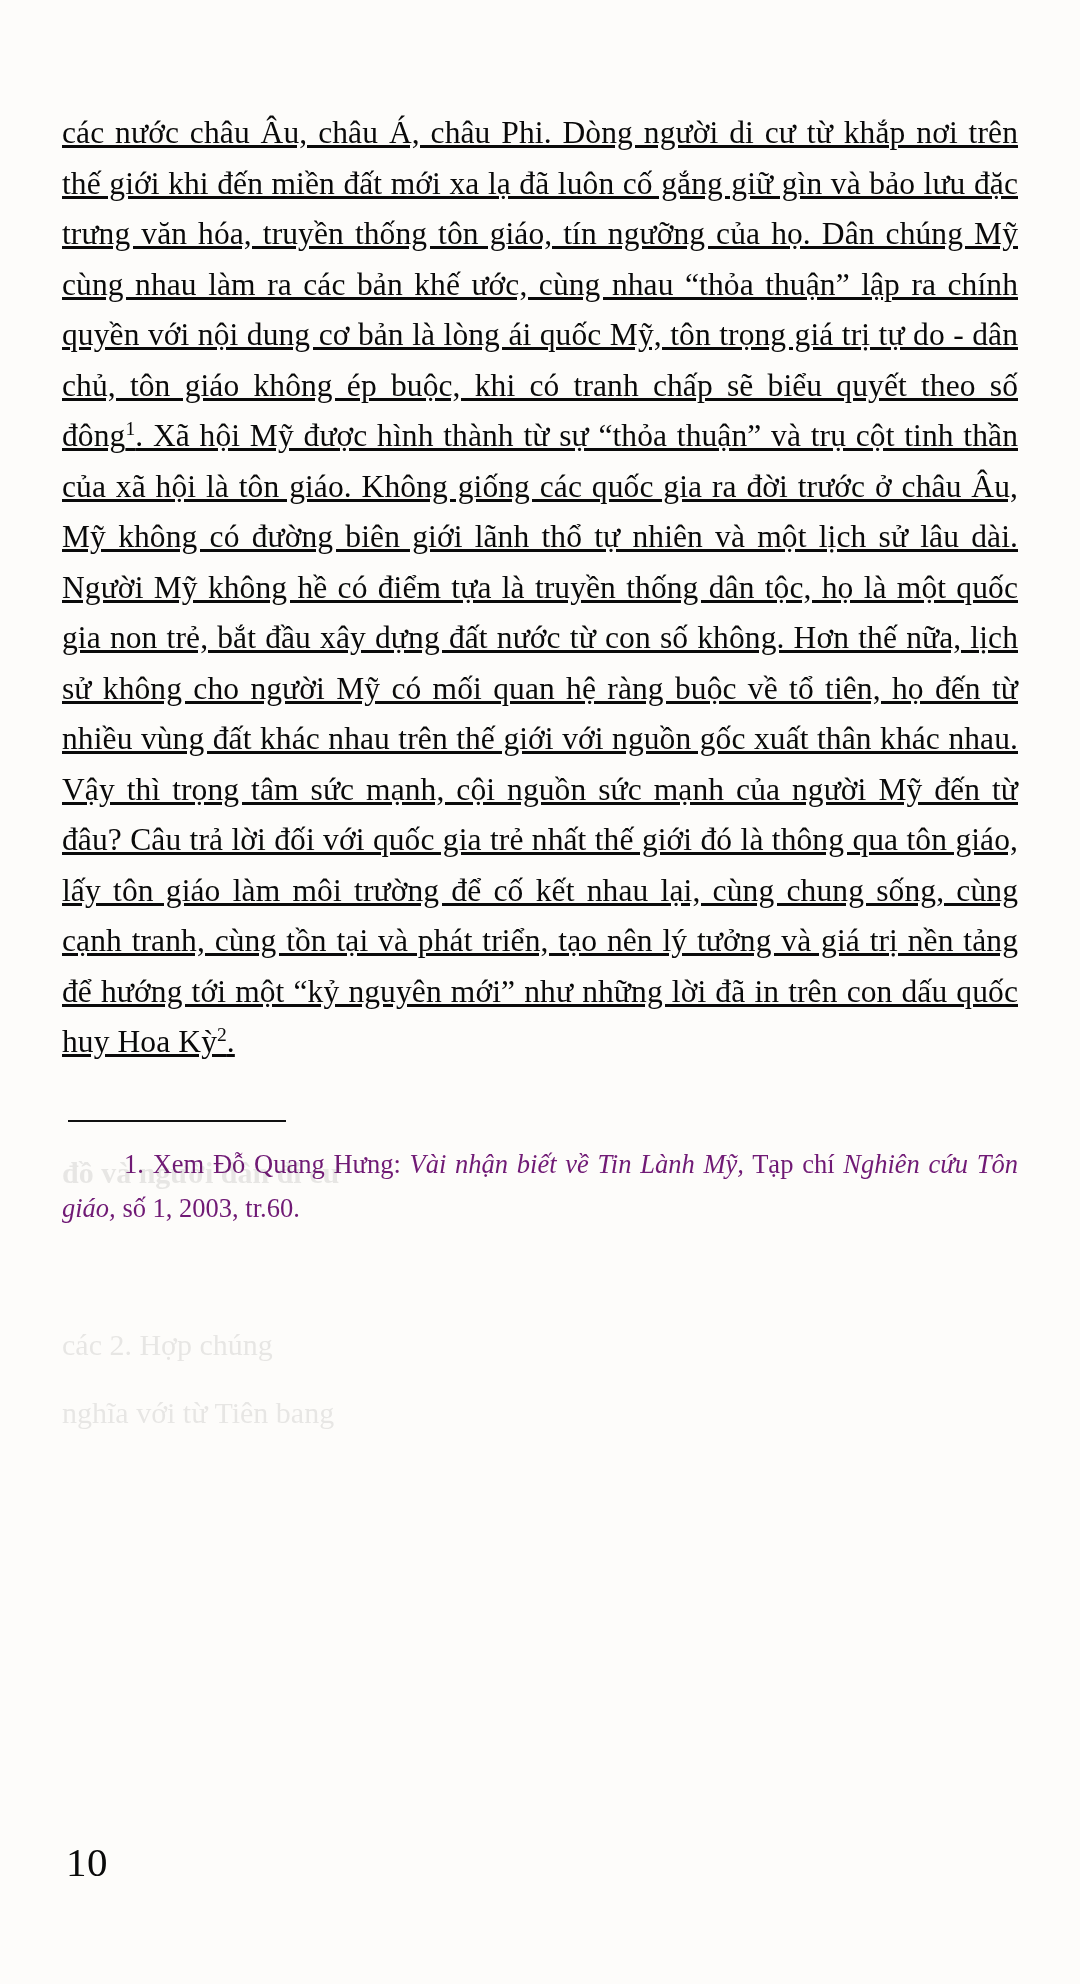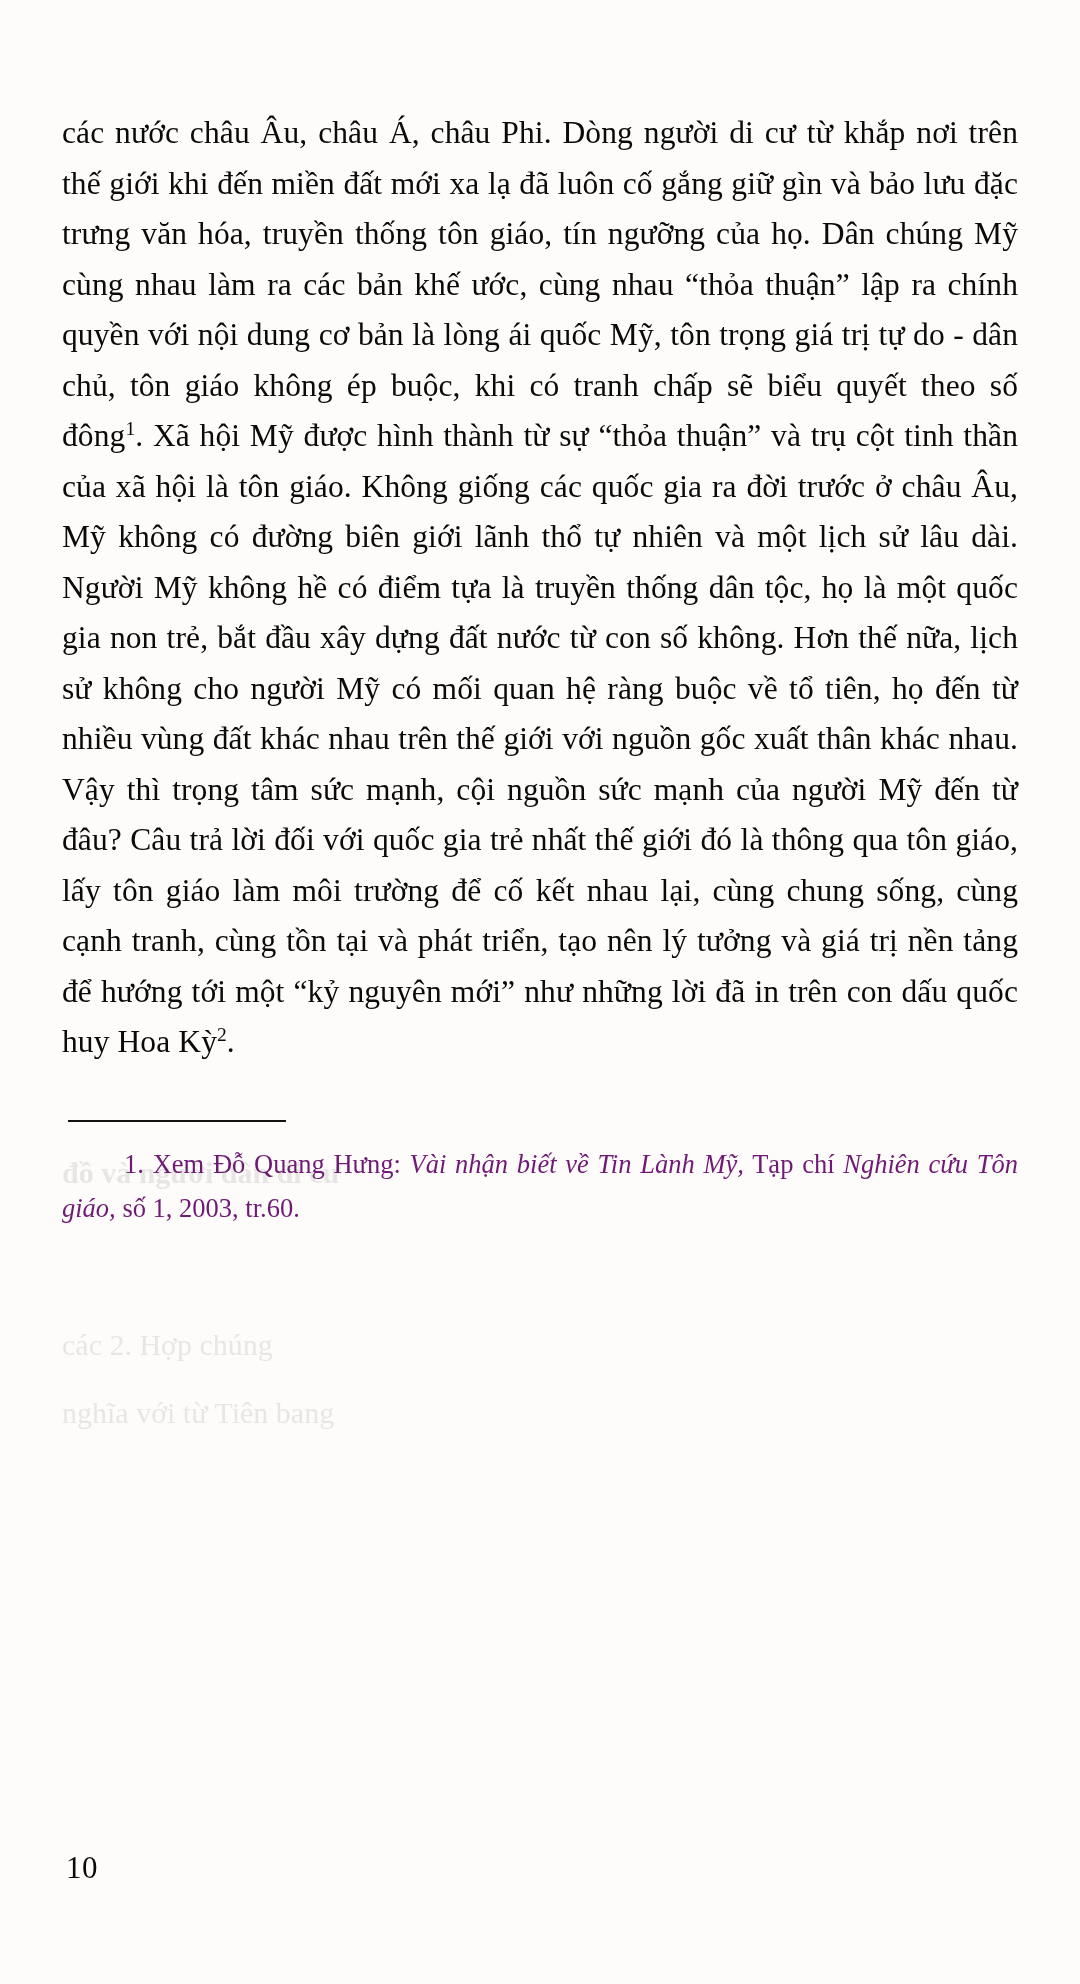--- a/index.html
+++ b/index.html
@@ -25,20 +25,21 @@
     font-size: 31.5px;
     line-height: 50.5px;
     text-align: justify;
     text-justify: inter-word;
     letter-spacing: 0.1px;
     color: #0a0a0a;
   }
   .body-text p {
     margin: 0;
     text-indent: 0;
+    text-decoration: underline;
   }
   sup {
     font-size: 0.62em;
     vertical-align: super;
     line-height: 0;
   }
   .footnote-rule {
     width: 218px;
     height: 0;
     border-top: 2.4px solid #111;
@@ -56,21 +57,21 @@
   .footnotes .fn-indent {
     text-indent: 62px;
   }
   .it {
     font-style: italic;
   }
   .page-number {
     position: absolute;
     left: 66px;
     bottom: 98px;
-    font-size: 31px;
+    font-size: 41px;
     color: #0a0a0a;
     letter-spacing: 0.5px;
   }
   
   .bleed {
     position: absolute;
     left: 62px;
     right: 62px;
     color: rgba(40, 40, 40, 0.10);
     font-size: 30px;

